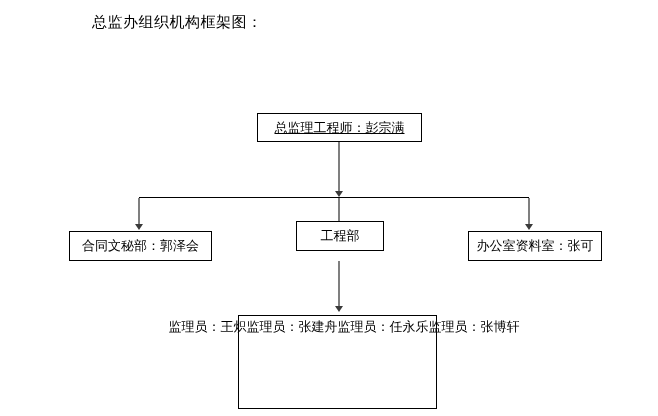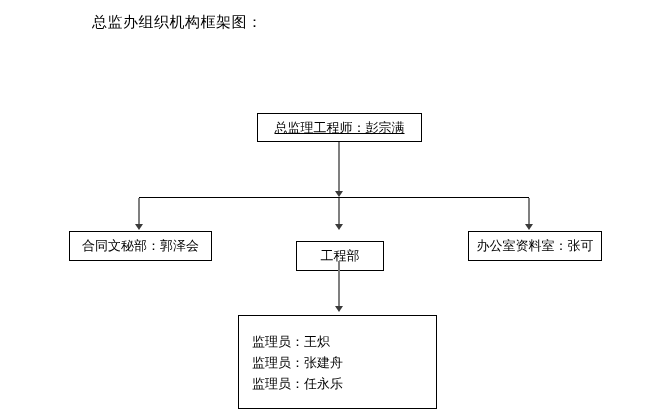--- a/index.html
+++ b/index.html
@@ -56,21 +56,21 @@
     text-decoration: underline;
   }
   .node-left {
     left: 69px;
     top: 231px;
     width: 143px;
     height: 30px;
   }
   .node-mid {
     left: 296px;
-    top: 241px;
+    top: 221px;
     width: 88px;
     height: 30px;
   }
   .node-right {
     left: 468px;
     top: 231px;
     width: 134px;
     height: 30px;
   }
 
@@ -78,21 +78,21 @@
   .node-list {
     position: absolute;
     box-sizing: border-box;
     left: 238px;
     top: 315px;
     width: 199px;
     height: 94px;
     border: 1px solid #000000;
     background: #ffffff;
     display: flex;
-    flex-direction: column;
+    flex-direction: row;
     justify-content: center;
     padding-left: 13px;
   }
   .list-row {
     font-size: 13px;
     line-height: 21px;
     white-space: nowrap;
     color: #000000;
     text-align: left;
   }
@@ -173,15 +173,16 @@
     <span>办公室资料室：张可</span>
   </div>
 
   <div class="vline drop-bottom"></div>
   <div class="arrow drop-bottom-head"></div>
 
   <div class="node-list">
     <div class="list-row">监理员：王炽</div>
     <div class="list-row">监理员：张建舟</div>
     <div class="list-row">监理员：任永乐</div>
+    <div class="list-row">监理员：张博轩</div>
   </div>
 
 </div>
 
 </body></html>

